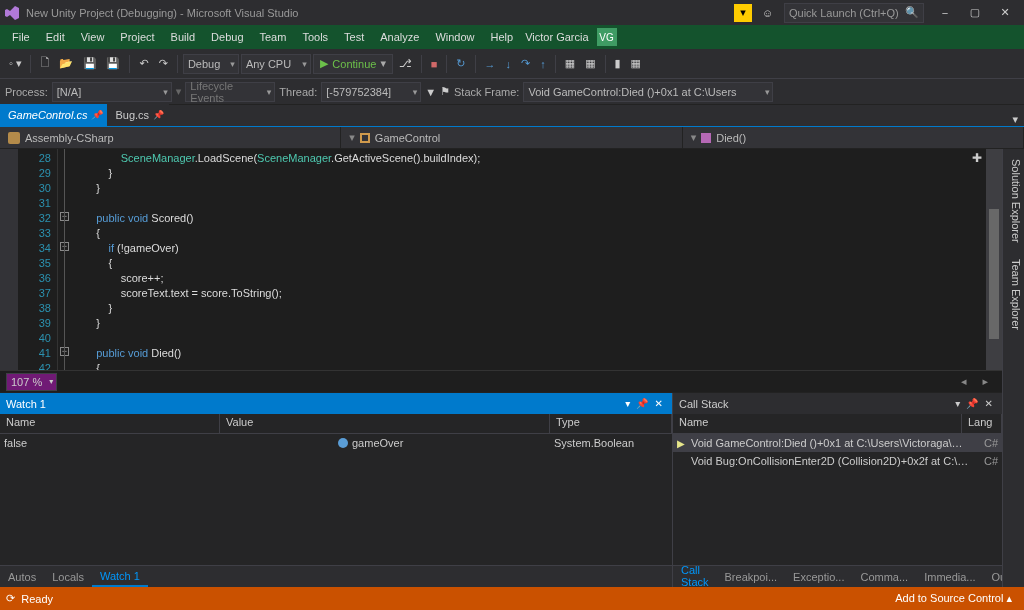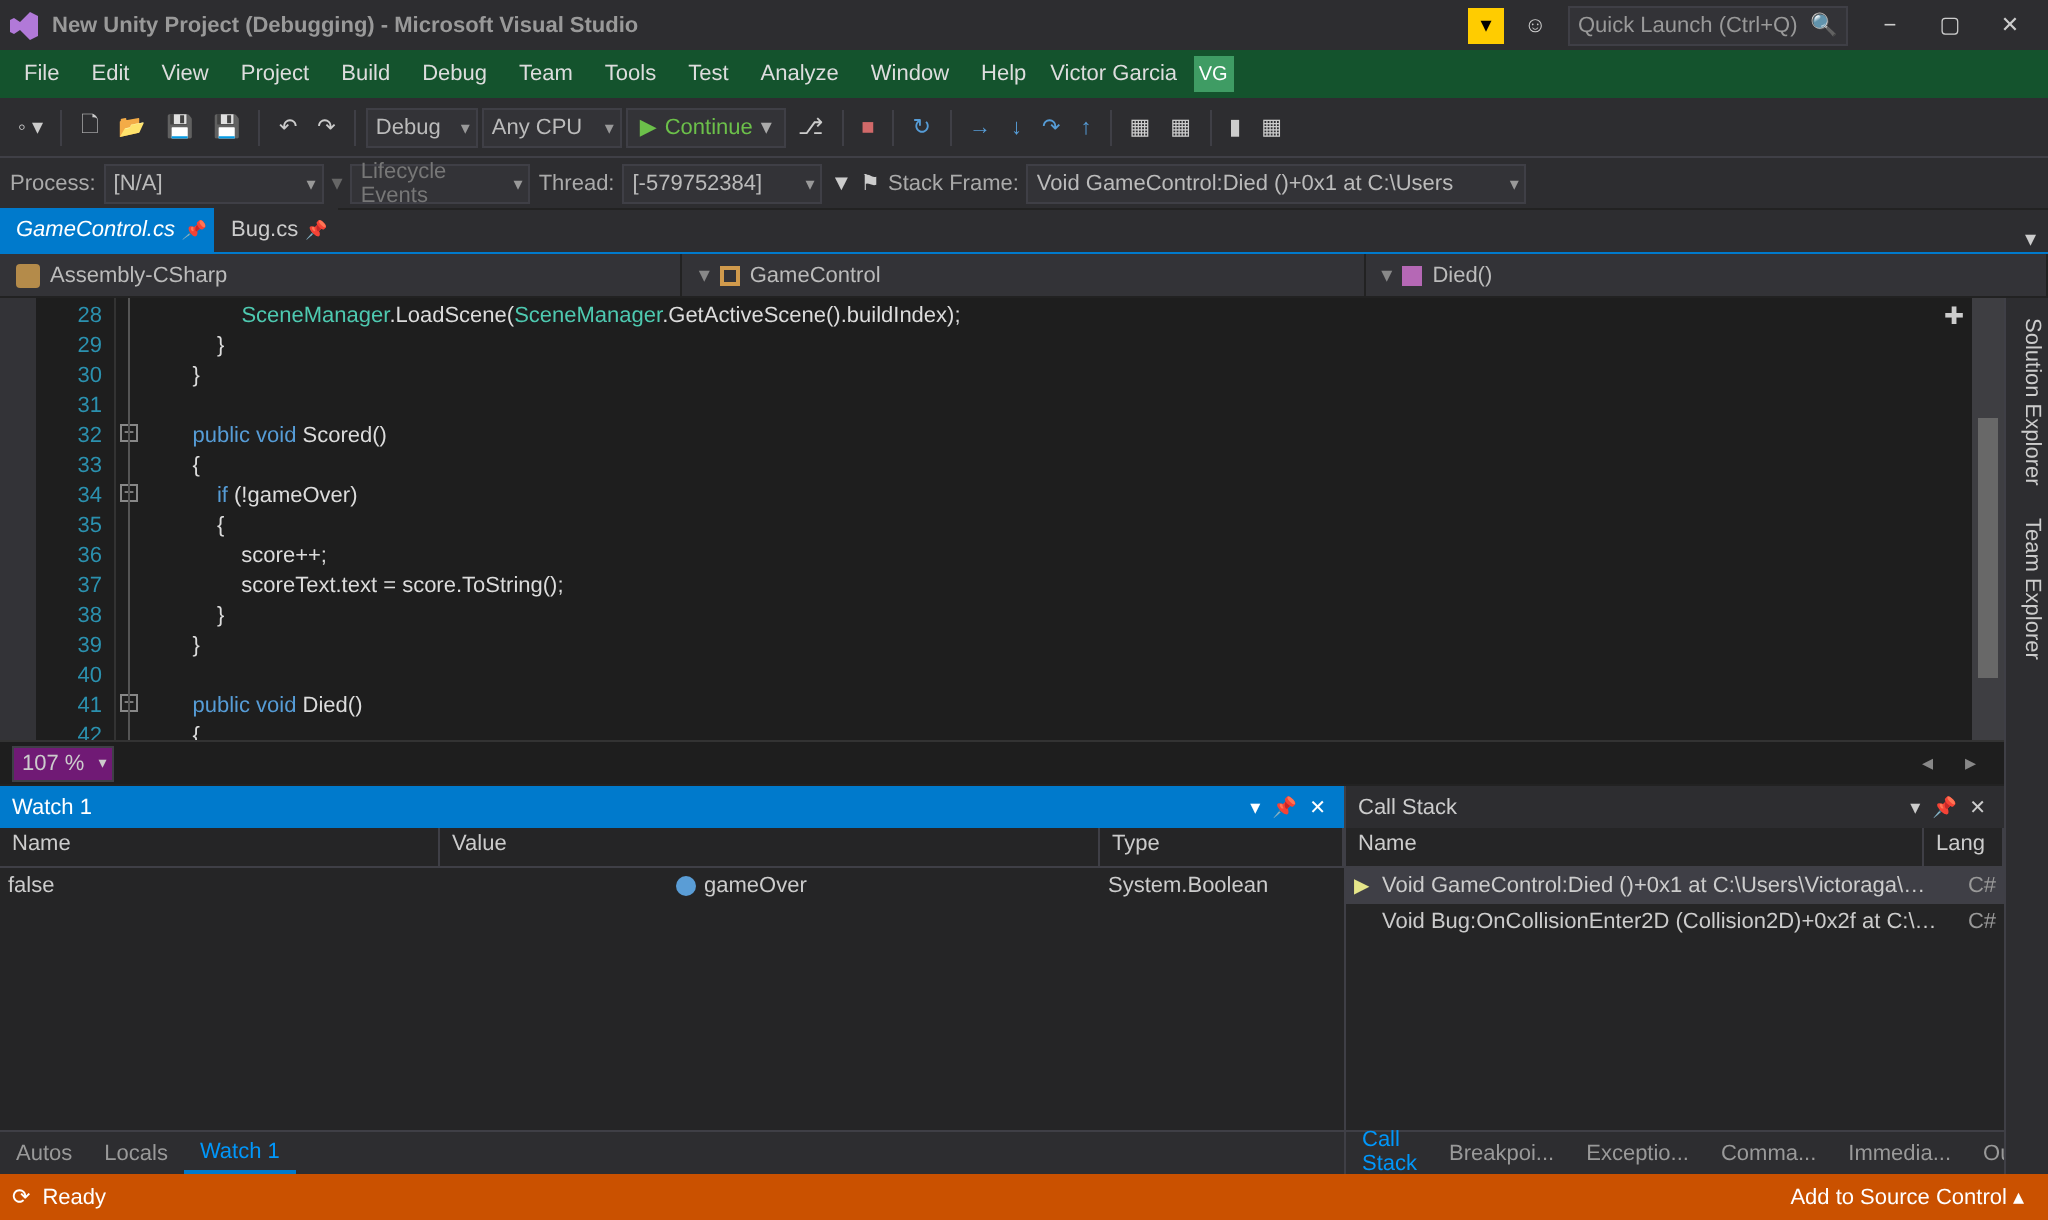--- a/index.html
+++ b/index.html
@@ -1,19 +1,19 @@
 <!DOCTYPE html>
 <html><head>
 <meta charset="utf-8">
 <style>
 * { margin: 0; padding: 0; box-sizing: border-box; font-family: 'Segoe UI', Tahoma, sans-serif; font-size: 11px; }
 body { width: 1024px; height: 610px; background: #2d2d30; color: #f1f1f1; display: flex; flex-direction: column; overflow: hidden; user-select: none; }
 .titlebar { height: 25px; background: #2d2d30; display: flex; align-items: center; padding: 0 4px; color: #999; }
 .titlebar .vs-icon { width: 16px; height: 16px; margin-right: 6px; }
-.titlebar .title { flex: 0 0 auto; font-weight: bold; }
+.titlebar .title { flex: 0 0 auto; }
 .titlebar .spacer { flex: 1; }
 .titlebar .flag { background: #ffcc00; width: 18px; height: 18px; display: flex; align-items: center; justify-content: center; color: #000; margin-right: 4px; }
 .titlebar .feedback-icon { width:16px; margin: 0 6px; color:#ccc; }
 .titlebar .quicklaunch { width: 140px; height: 20px; background: #333337; border: 1px solid #3f3f46; color: #999; padding: 0 4px; display: flex; align-items: center; margin-right: 6px; }
 .titlebar .win-btn { width: 30px; height: 22px; display: flex; align-items: center; justify-content: center; color: #ccc; }
 .menubar { height: 24px; background: #14532d; display: flex; align-items: center; padding: 0 4px; color: #ddd; }
 .menubar .mi { padding: 3px 8px; }
 .menubar .user { padding: 0 4px; color: #ddd; }
 .menubar .user-badge { width: 20px; height: 18px; background: #3f9c64; color: #fff; display: inline-flex; align-items: center; justify-content: center; margin-left: 4px; font-size: 10px; }
 .toolbar { height: 30px; background: #2d2d30; display: flex; align-items: center; padding: 0 5px; gap: 2px; border-bottom: 1px solid #3f3f46; }
@@ -141,21 +141,21 @@
   <div class="sep"></div>
   <div class="tb-btn">▦</div>
   <div class="tb-btn">▦</div>
   <div class="sep"></div>
   <div class="tb-btn">▮</div>
   <div class="tb-btn">▦</div>
 </div>
 
 <div class="debugbar">
   <span class="lbl">Process:</span>
-  <div class="dropdown" style="width:110px">[N/A]</div>
+  <div class="dropdown" style="width:120px">[N/A]</div>
   <span style="color:#666">▾</span>
   <div class="dropdown" style="width:90px;color:#777">Lifecycle Events</div>
   <span class="lbl">Thread:</span>
   <div class="dropdown" style="width:100px">[-579752384]</div>
   <div class="tb-btn">▼</div>
   <div class="tb-btn">⚑</div>
   <span class="lbl">Stack Frame:</span>
   <div class="dropdown" style="width:250px">Void GameControl:Died ()+0x1 at C:\Users</div>
 </div>
 

